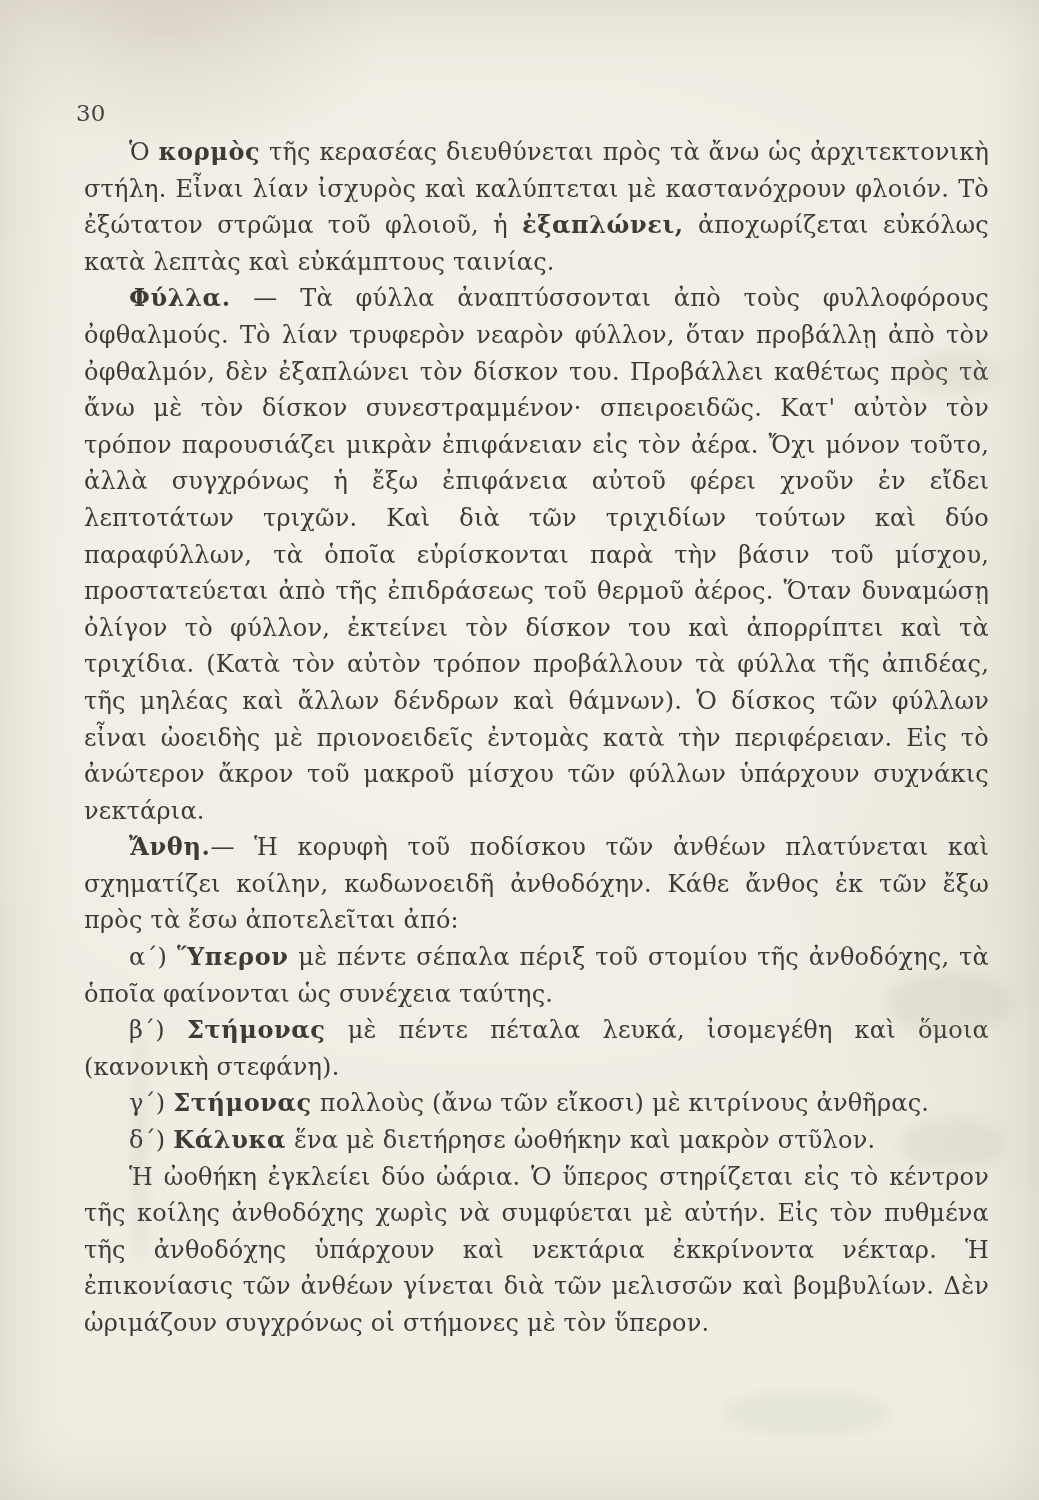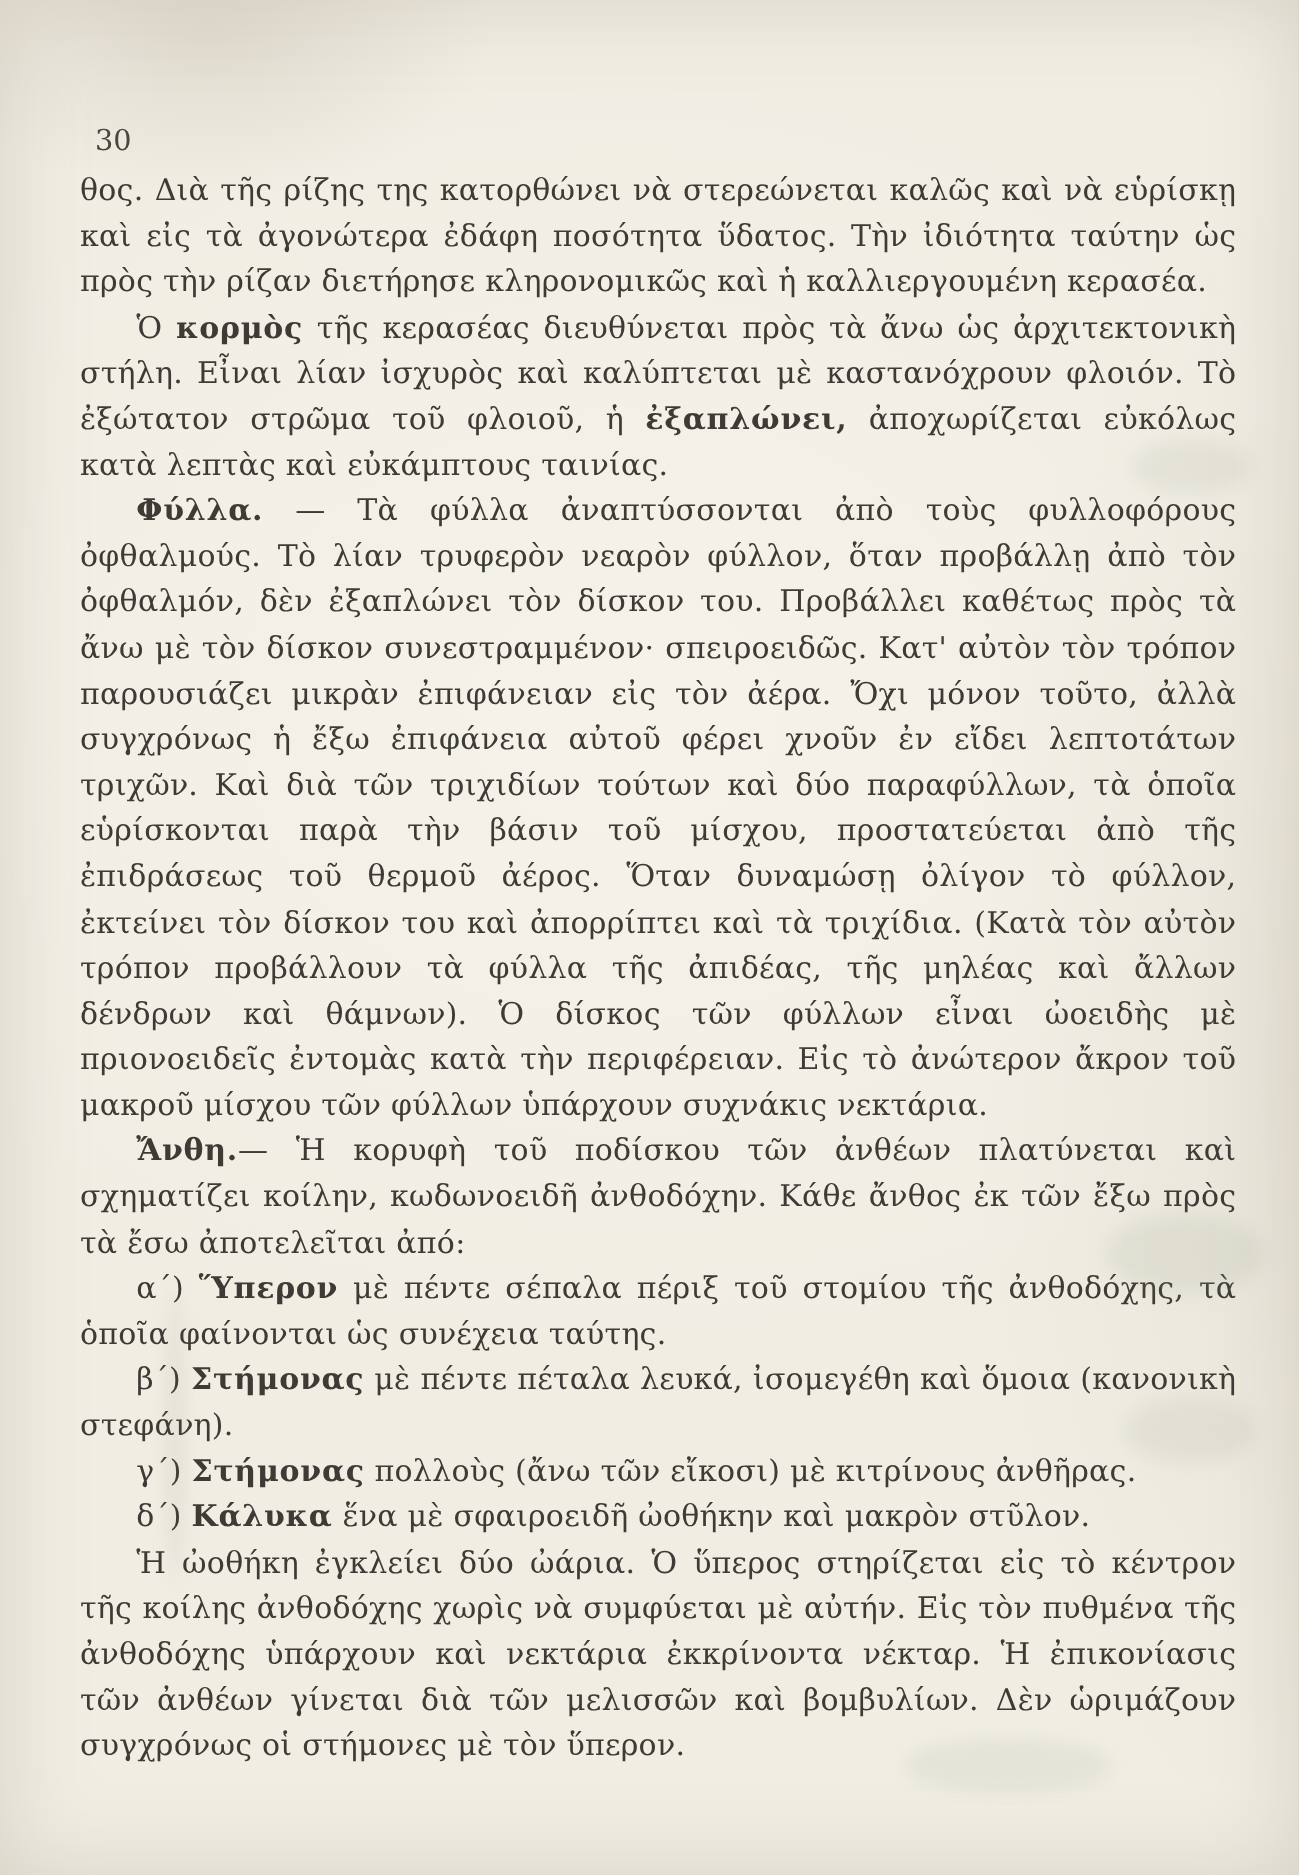--- a/index.html
+++ b/index.html
@@ -15,21 +15,21 @@
     margin: 0 auto;
     overflow: hidden;
     background:
       radial-gradient(ellipse 320px 180px at 16% 2%, rgba(185,176,156,0.28), transparent 70%),
       radial-gradient(ellipse 380px 950px at 101% 55%, rgba(196,192,172,0.20), transparent 72%),
       radial-gradient(ellipse 950px 750px at 48% 38%, rgba(255,255,250,0.30), transparent 75%),
       #f0ede3;
     box-shadow: inset 0 0 70px rgba(150,140,118,0.28);
     color: #3e3b36;
     font-family: "DejaVu Serif", "Liberation Serif", serif;
-    padding: 134px 50px 0 64px;
+    padding: 134px 50px 0 84px;
   }
   .page-number {
     position: absolute;
     left: 76px;
     top: 100px;
     font-size: 23px;
     color: #4a463f;
   }
   .text-block {
     font-size: 24px;
@@ -68,32 +68,31 @@
   <div class="page-number">30</div>
 
   <div class="smudge smudge-1"></div>
   <div class="smudge smudge-2"></div>
   <div class="smudge smudge-3"></div>
   <div class="smudge smudge-4"></div>
   <div class="smudge smudge-5"></div>
 
   <div class="text-block">
 
-    <p><span>θος. Διὰ τῆς ρίζης της κατορθώνει νὰ στερεώνεται καλῶς καὶ νὰ εὑρίσκῃ καὶ εἰς τὰ ἀγονώτερα ἐδάφη ποσότητα ὕδατος. Τὴν ἰδιότητα ταύτην ὡς πρὸς τὴν ρίζαν διετήρησε κληρονομικῶς καὶ ἡ καλλιεργουμένη κερασέα.</span></p>
 
     <p class="indent"><span>Ὁ </span><b>κορμὸς</b><span> τῆς κερασέας διευθύνεται πρὸς τὰ ἄνω ὡς ἀρχιτεκτονικὴ στήλη. Εἶναι λίαν ἰσχυρὸς καὶ καλύπτεται μὲ καστανόχρουν φλοιόν. Τὸ ἐξώτατον στρῶμα τοῦ φλοιοῦ, ἡ </span><b>ἐξαπλώνει,</b><span> ἀποχωρίζεται εὐκόλως κατὰ λεπτὰς καὶ εὐκάμπτους ταινίας.</span></p>
 
     <p class="indent gap"><b>Φύλλα.</b><span> — Τὰ φύλλα ἀναπτύσσονται ἀπὸ τοὺς φυλλοφόρους ὀφθαλμούς. Τὸ λίαν τρυφερὸν νεαρὸν φύλλον, ὅταν προβάλλῃ ἀπὸ τὸν ὀφθαλμόν, δὲν ἐξαπλώνει τὸν δίσκον του. Προβάλλει καθέτως πρὸς τὰ ἄνω μὲ τὸν δίσκον συνεστραμμένον· σπειροειδῶς. Κατ' αὐτὸν τὸν τρόπον παρουσιάζει μικρὰν ἐπιφάνειαν εἰς τὸν ἀέρα. Ὄχι μόνον τοῦτο, ἀλλὰ συγχρόνως ἡ ἔξω ἐπιφάνεια αὐτοῦ φέρει χνοῦν ἐν εἴδει λεπτοτάτων τριχῶν. Καὶ διὰ τῶν τριχιδίων τούτων καὶ δύο παραφύλλων, τὰ ὁποῖα εὑρίσκονται παρὰ τὴν βάσιν τοῦ μίσχου, προστατεύεται ἀπὸ τῆς ἐπιδράσεως τοῦ θερμοῦ ἀέρος. Ὅταν δυναμώσῃ ὀλίγον τὸ φύλλον, ἐκτείνει τὸν δίσκον του καὶ ἀπορρίπτει καὶ τὰ τριχίδια. (Κατὰ τὸν αὐτὸν τρόπον προβάλλουν τὰ φύλλα τῆς ἀπιδέας, τῆς μηλέας καὶ ἄλλων δένδρων καὶ θάμνων). Ὁ δίσκος τῶν φύλλων εἶναι ὠοειδὴς μὲ πριονοειδεῖς ἐντομὰς κατὰ τὴν περιφέρειαν. Εἰς τὸ ἀνώτερον ἄκρον τοῦ μακροῦ μίσχου τῶν φύλλων ὑπάρχουν συχνάκις νεκτάρια.</span></p>
 
     <p class="indent gap"><b>Ἄνθη.</b><span>— Ἡ κορυφὴ τοῦ ποδίσκου τῶν ἀνθέων πλατύνεται καὶ σχηματίζει κοίλην, κωδωνοειδῆ ἀνθοδόχην. Κάθε ἄνθος ἐκ τῶν ἔξω πρὸς τὰ ἔσω ἀποτελεῖται ἀπό:</span></p>
 
     <p class="indent"><span>α΄) </span><b>Ὕπερον</b><span> μὲ πέντε σέπαλα πέριξ τοῦ στομίου τῆς ἀνθοδόχης, τὰ ὁποῖα φαίνονται ὡς συνέχεια ταύτης.</span></p>
 
     <p class="indent"><span>β΄) </span><b>Στήμονας</b><span> μὲ πέντε πέταλα λευκά, ἰσομεγέθη καὶ ὅμοια (κανονικὴ στεφάνη).</span></p>
 
     <p class="indent"><span>γ΄) </span><b>Στήμονας</b><span> πολλοὺς (ἄνω τῶν εἴκοσι) μὲ κιτρίνους ἀνθῆρας.</span></p>
 
-    <p class="indent"><span>δ΄) </span><b>Κάλυκα</b><span> ἕνα μὲ σφαιροειδῆ ὠοθήκην καὶ μακρὸν στῦλον.</span></p>
+    <p class="indent"><span>δ΄) </span><b>Κάλυκα</b><span> ἕνα μὲ διετήρησε ὠοθήκην καὶ μακρὸν στῦλον.</span></p>
 
     <p class="indent"><span>Ἡ ὠοθήκη ἐγκλείει δύο ὠάρια. Ὁ ὕπερος στηρίζεται εἰς τὸ κέντρον τῆς κοίλης ἀνθοδόχης χωρὶς νὰ συμφύεται μὲ αὐτήν. Εἰς τὸν πυθμένα τῆς ἀνθοδόχης ὑπάρχουν καὶ νεκτάρια ἐκκρίνοντα νέκταρ. Ἡ ἐπικονίασις τῶν ἀνθέων γίνεται διὰ τῶν μελισσῶν καὶ βομβυλίων. Δὲν ὡριμάζουν συγχρόνως οἱ στήμονες μὲ τὸν ὕπερον.</span></p>
 
   </div>
 </div>
 
 </body></html>

